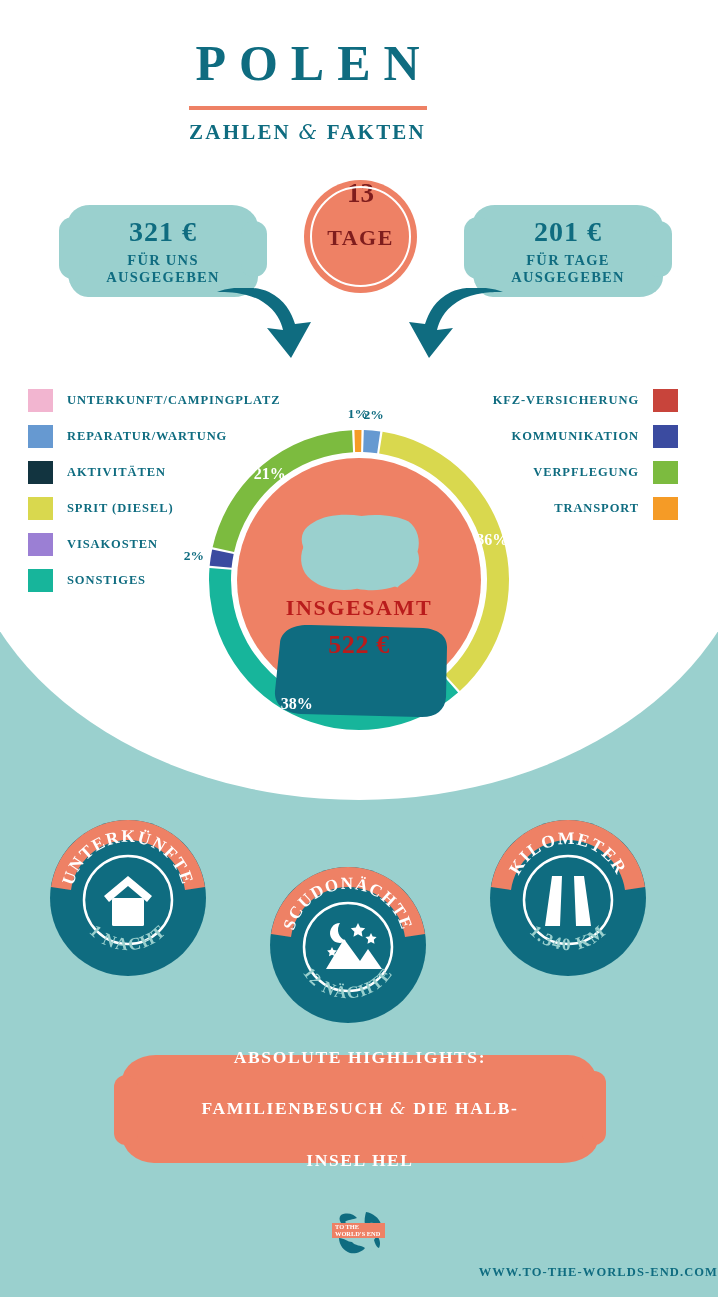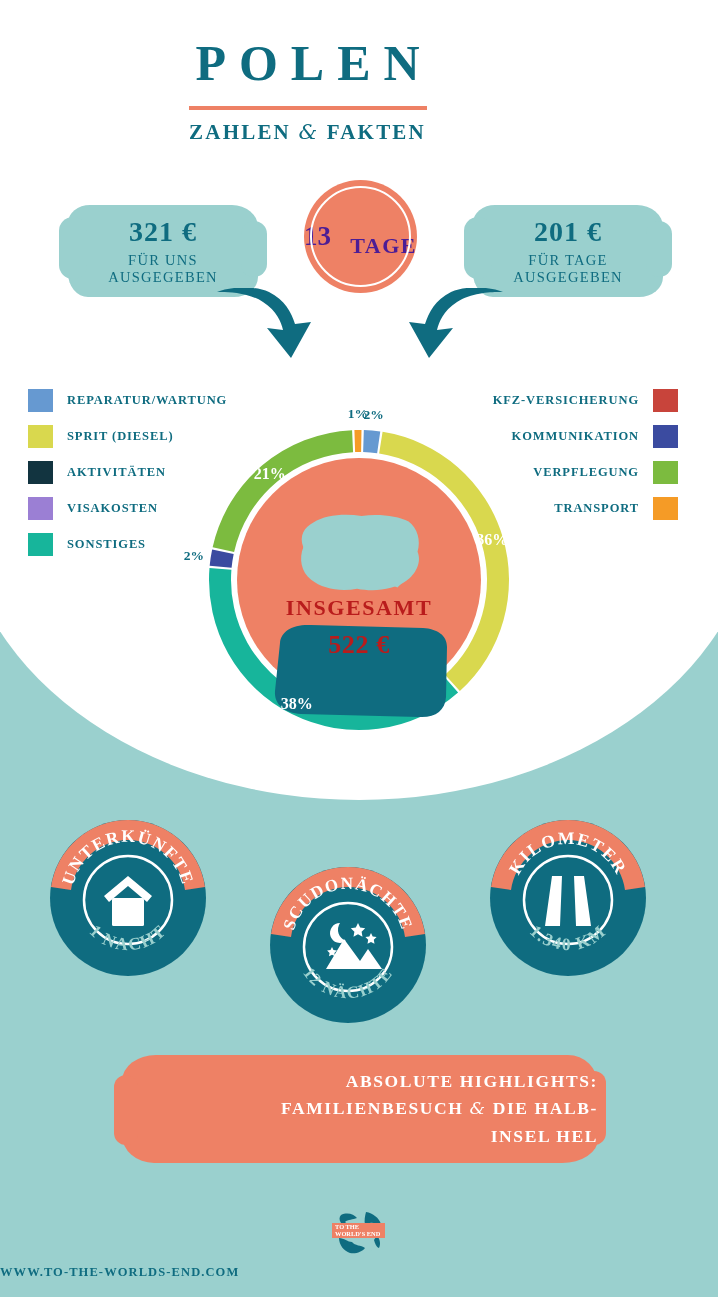--- a/index.html
+++ b/index.html
@@ -45,35 +45,35 @@
   .callout::before, .callout::after {
     content: ""; position: absolute; background: #9AD0CE;
   }
   .callout::before {
     left: -9px; top: 12px; width: 28px; height: 62px; border-radius: 14px;
   }
   .callout::after {
     right: -9px; top: 16px; width: 26px; height: 56px; border-radius: 13px;
   }
   .callout-amount { font-size: 28px; font-weight: bold; letter-spacing: 1px; }
-  .callout-l1, .callout-l2 { font-size: 14.5px; font-weight: normal; letter-spacing: 1.3px; }
+  .callout-l1, .callout-l2 { font-size: 14.5px; font-weight: bold; letter-spacing: 1.3px; }
   .callout-l1 { margin-top: 4px; }
   #callout-left { left: 68px; top: 205px; }
   #callout-right { left: 473px; top: 205px; }
 
   .arrow { position: absolute; }
   #arrow-left  { left: 215px; top: 288px; }
   #arrow-right { left: 405px; top: 288px; }
 
   
   .days-badge {
     position: absolute; left: 304px; top: 180px;
     width: 113px; height: 113px; border-radius: 50%;
-    background: #EE8165; color: #4c1d95;
-    display: flex; flex-direction: row; align-items: center; justify-content: space-between;
+    background: #EE8165; color: #7f1d1d;
+    display: flex; flex-direction: column; align-items: center; justify-content: flex-start;
   }
   .days-badge .ring {
     position: absolute; left: 6px; top: 6px; width: 101px; height: 101px;
     border: 2.5px solid #ffffff; border-radius: 50%;
   }
   .days-num { font-size: 27px; font-weight: bold; line-height: 1; }
   .days-lbl { font-size: 22px; font-weight: bold; letter-spacing: 1.5px; margin-top: 18px; }
 
   
   .legend { position: absolute; }
@@ -105,34 +105,35 @@
   #badge-unterkuenfte { left: 48px;  top: 818px; }
   #badge-scudonaechte { left: 268px; top: 865px; }
   #badge-kilometer    { left: 488px; top: 818px; }
 
   
   .highlights {
     position: absolute; left: 122px; top: 1055px;
     width: 476px; height: 108px;
     background: #EE8165; color: #ffffff;
     border-radius: 34px 30px 36px 32px / 26px 30px 24px 28px;
-    display: flex; flex-direction: column; align-items: flex-end; justify-content: center;
+    display: flex; flex-direction: column; align-items: center; justify-content: center;
     text-align: center;
+    gap: 24px;
   }
   .highlights::before, .highlights::after { content: ""; position: absolute; background: #EE8165; }
   .highlights::before { left: -8px; top: 20px; width: 24px; height: 70px; border-radius: 12px; }
   .highlights::after  { right: -8px; top: 16px; width: 24px; height: 74px; border-radius: 12px; }
   .hl-line {
     font-size: 17.5px; font-weight: bold; letter-spacing: 1.6px; line-height: 1.55;
     position: relative; z-index: 2;
   }
   .hl-line .amp { font-family: "DejaVu Serif", serif; font-style: italic; font-weight: normal; }
 
   
-  .footer { position: absolute; left: 0; top: 1205px; width: 718px; text-align: left; }
+  .footer { position: absolute; left: 0; top: 1205px; width: 718px; text-align: right; }
   .footer-logo { margin: 0 auto; display: block; }
   .footer-url {
     margin-top: 10px; font-size: 12.5px; font-weight: bold;
     color: #0F6C80; letter-spacing: 1.1px;
   }
 </style>
 </head>
 <body>
 
 <div class="top-panel"></div>
@@ -168,30 +169,34 @@
 </svg>
 
 <div class="days-badge">
   <div class="ring"></div>
   <div class="days-num">13</div>
   <div class="days-lbl">TAGE</div>
 </div>
 
 <div class="legend" id="legend-left">
   <div class="legend-row">
+    <span class="swatch" style="background: rgb(242, 181, 208);"></span>
+    <span class="legend-label">UNTERKUNFT/CAMPINGPLATZ</span>
+  </div>
+  <div class="legend-row">
     <span class="swatch" style="background: rgb(102, 153, 209);"></span>
     <span class="legend-label">REPARATUR/WARTUNG</span>
   </div>
   <div class="legend-row">
+    <span class="swatch" style="background: rgb(18, 52, 64);"></span>
+    <span class="legend-label">AKTIVITÄTEN</span>
+  </div>
+  <div class="legend-row">
     <span class="swatch" style="background: rgb(217, 216, 78);"></span>
     <span class="legend-label">SPRIT (DIESEL)</span>
-  </div>
-  <div class="legend-row">
-    <span class="swatch" style="background: rgb(18, 52, 64);"></span>
-    <span class="legend-label">AKTIVITÄTEN</span>
   </div>
   <div class="legend-row">
     <span class="swatch" style="background: rgb(155, 127, 212);"></span>
     <span class="legend-label">VISAKOSTEN</span>
   </div>
   <div class="legend-row">
     <span class="swatch" style="background: rgb(23, 181, 155);"></span>
     <span class="legend-label">SONSTIGES</span>
   </div>
 </div>

